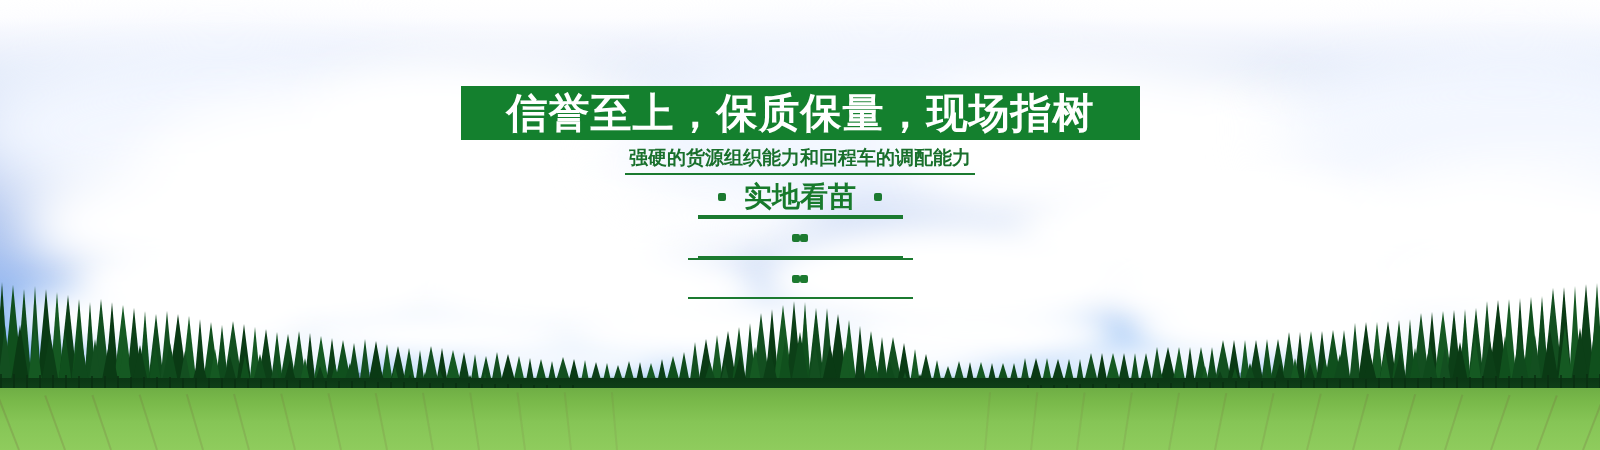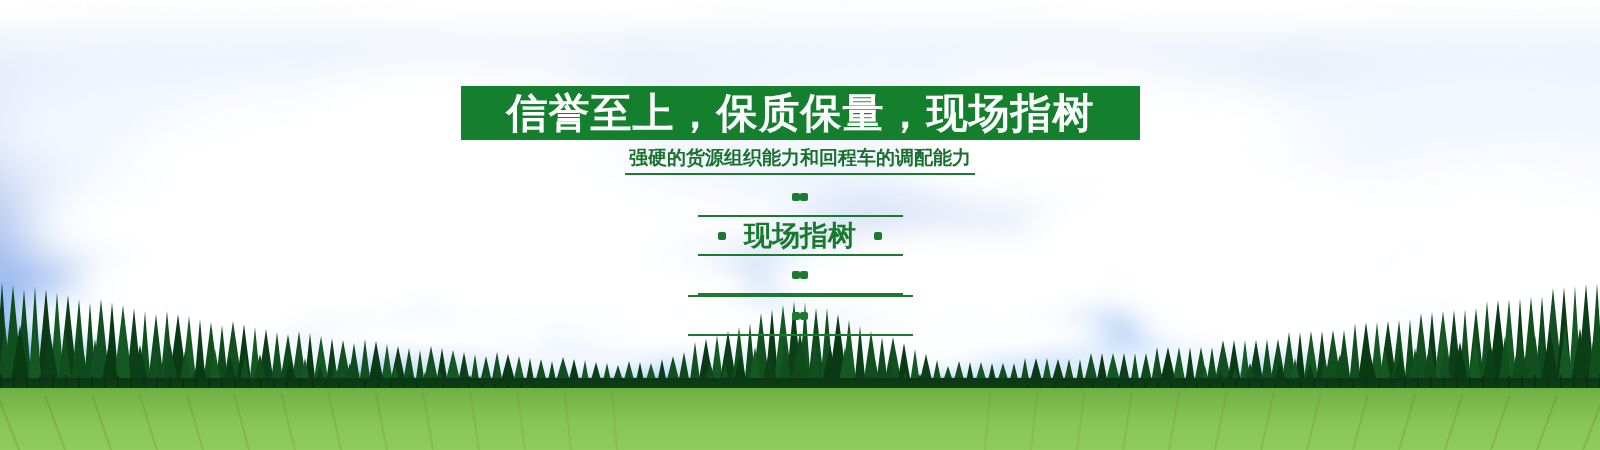--- a/index.html
+++ b/index.html
@@ -1064,28 +1064,24 @@
     <span class="headline-text">信誉至上，保质保量，现场指树</span>
   </div>
 
   <div class="subtitle-wrap">
     <span class="subtitle">强硬的货源组织能力和回程车的调配能力</span>
   </div>
 
   <div class="features" id="features">
       <div class="frow">
         <span class="fdot"></span>
+        <span class="ftext">实地看苗</span>
         <span class="fdot"></span>
       </div>
       <div class="frule" style="width: 205px;"></div>
-      <div class="frow">
-        <span class="fdot"></span>
-        <span class="ftext">现场指树</span>
-        <span class="fdot"></span>
-      </div>
       <div class="frule" style="width: 205px;"></div>
       <div class="frow">
         <span class="fdot"></span>
         <span class="fdot"></span>
       </div>
       <div class="frule" style="width: 205px;"></div>
       <div class="frule" style="width: 225px;"></div>
       <div class="frow">
         <span class="fdot"></span>
         <span class="fdot"></span>

